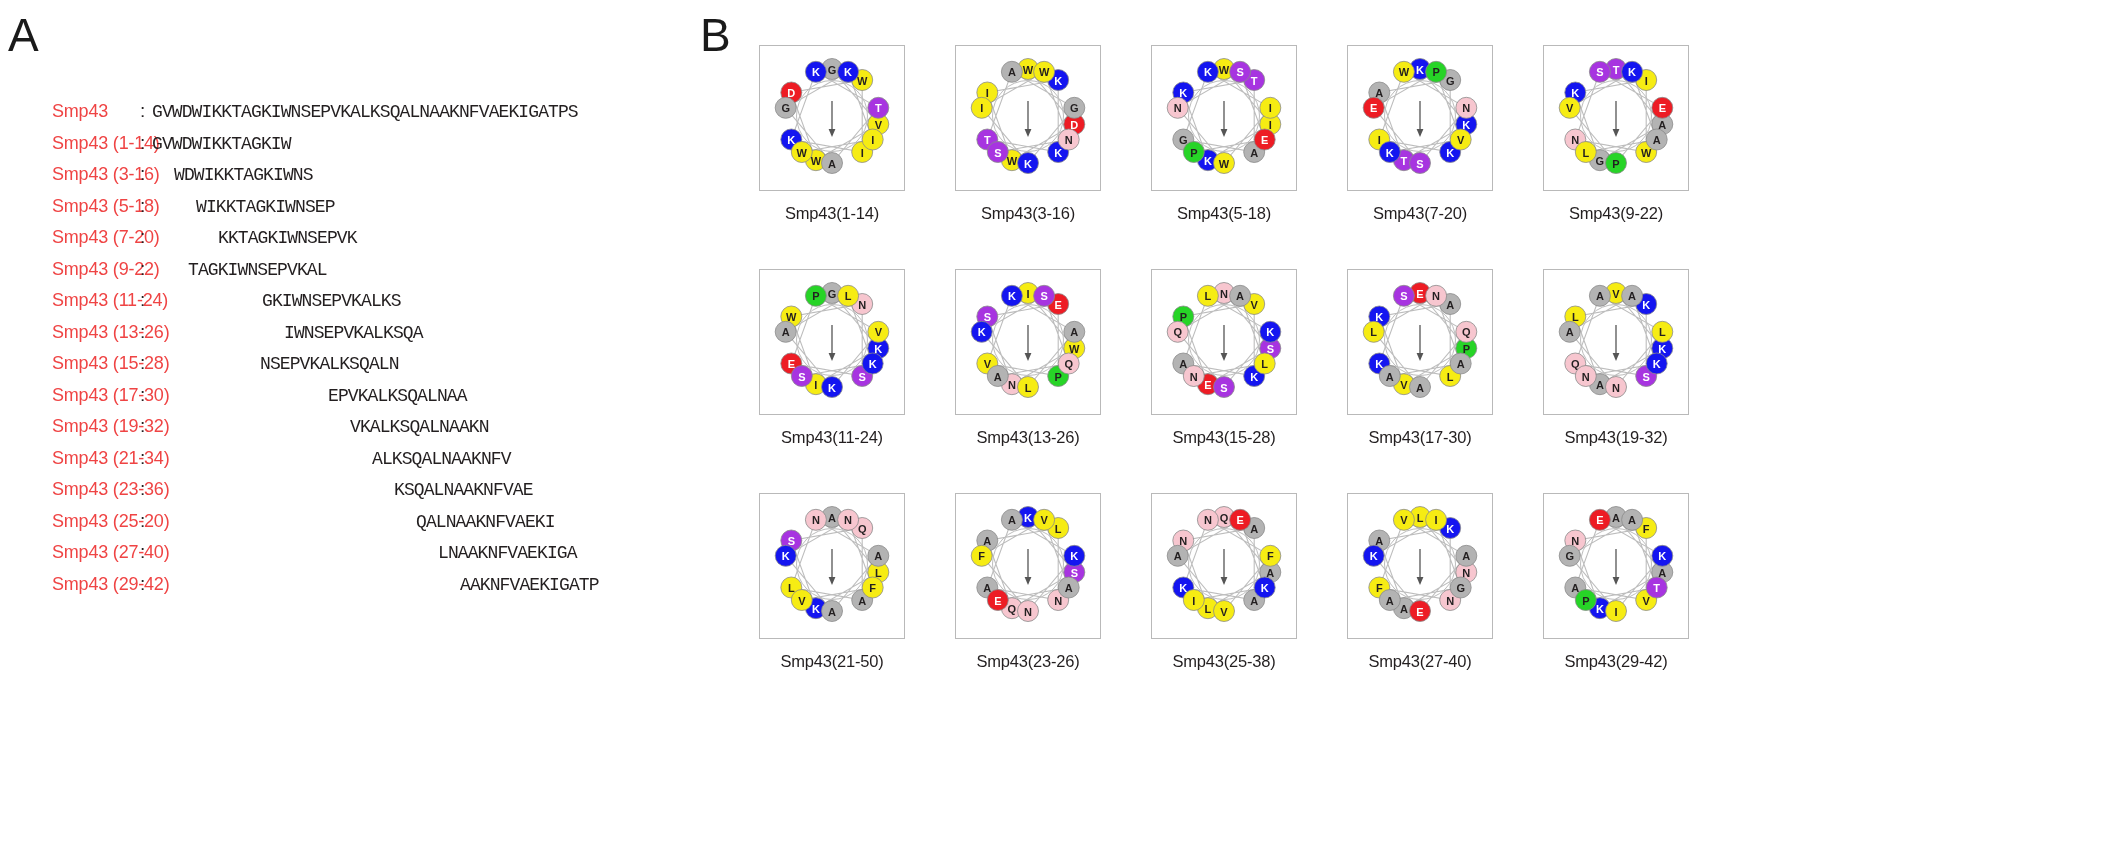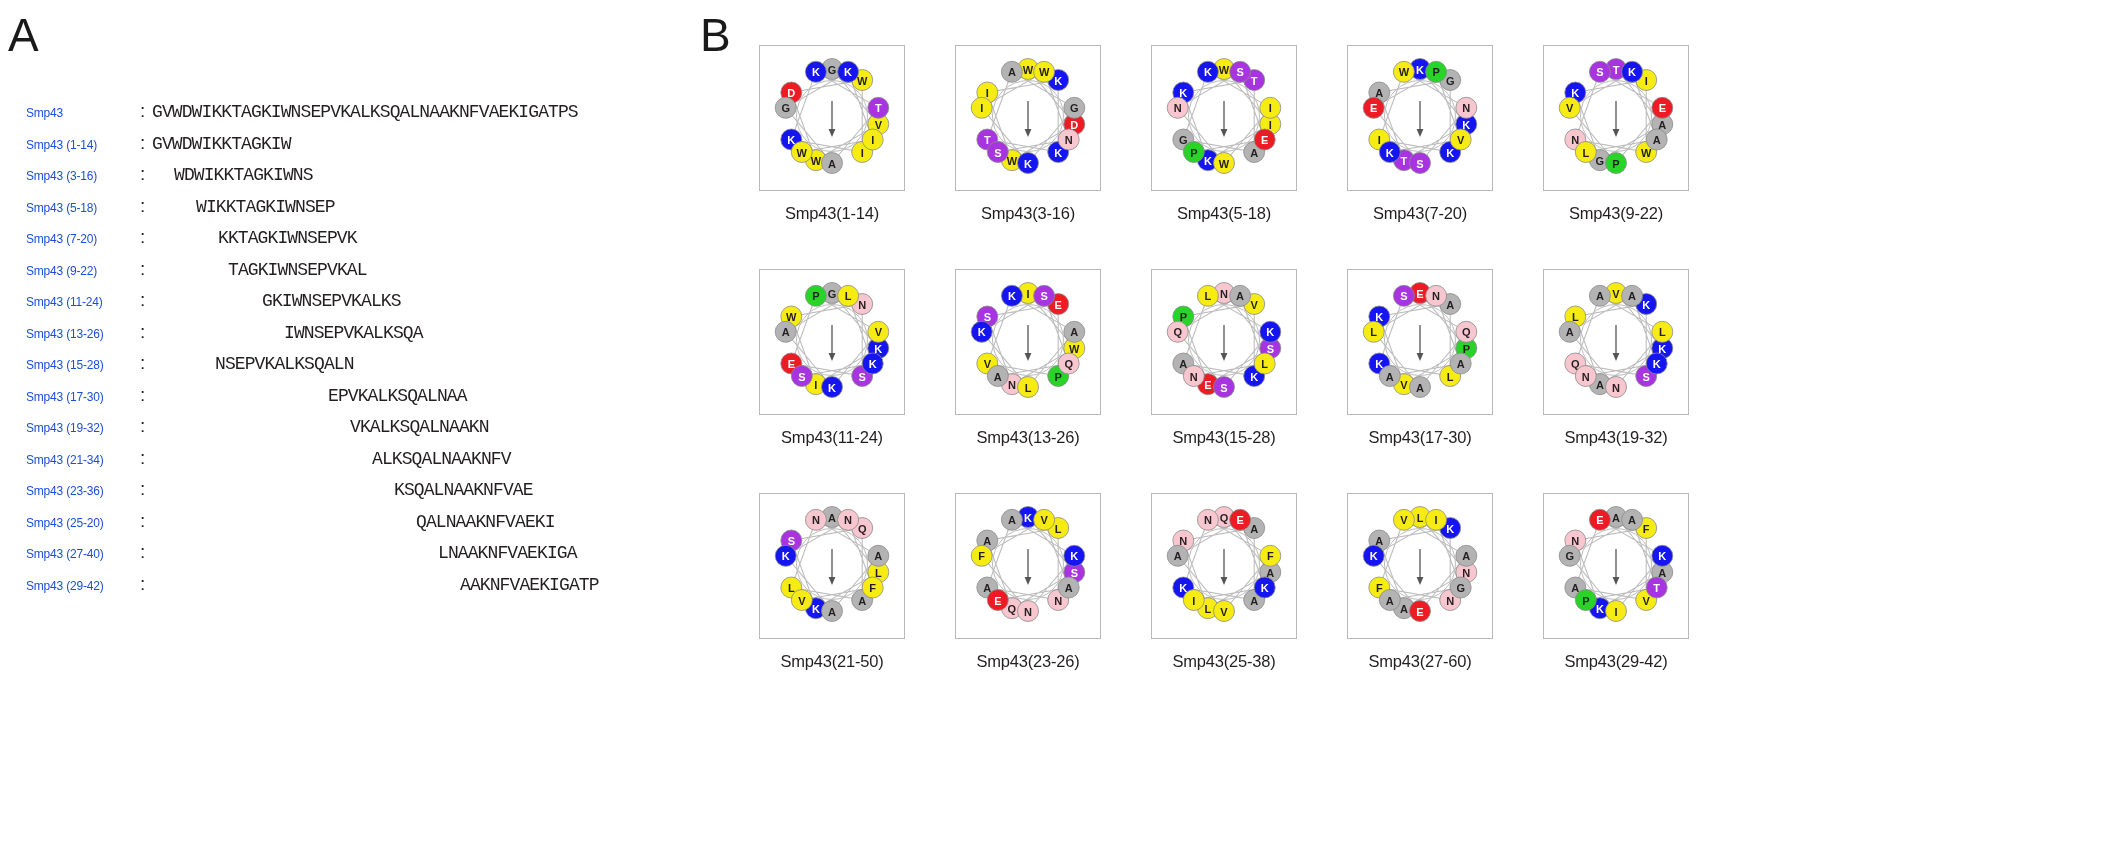--- a/index.html
+++ b/index.html
@@ -4,21 +4,21 @@
 <style>
   html,body{margin:0;padding:0;background:#fff;}
   body{width:2103px;height:843px;font-family:"Liberation Sans",sans-serif;color:#231f20;overflow:hidden;position:relative;}
   .panel-letter{position:absolute;font-size:46px;font-weight:400;font-family:"Liberation Sans",sans-serif;color:#1a1a1a;}
   #panelA-letter{left:8px;top:8px;}
   #panelB-letter{left:700px;top:8px;}
 
   
   #panelA{position:absolute;left:0;top:100px;width:690px;height:480px;}
   .seq-row{display:flex;align-items:baseline;height:31.5px;font-family:"Liberation Sans",sans-serif;}
-  .seq-label{width:140px;text-align:left;padding-left:26px;font-size:12px;letter-spacing:-0.2px;white-space:nowrap;box-sizing:border-box;color:#1d4ed8;}
+  .seq-label{width:140px;text-align:left;padding-left:52px;font-size:18px;letter-spacing:-0.2px;white-space:nowrap;box-sizing:border-box;color:#ef4444;}
   .seq-colon{width:12px;font-size:19px;color:#231f20;}
   .seq-chars{font-family:Liberation Mono, monospace;font-size:18px;letter-spacing:-0.9px;white-space:pre;color:#231f20;}
 
   
   #panelB{position:absolute;left:700px;top:45px;width:1400px;height:790px;}
   .wheel-grid{display:grid;grid-template-columns:repeat(5,168px);grid-template-rows:repeat(3,210px);column-gap:28px;row-gap:14px;margin-left:48px;}
   .wheel-cell{display:flex;flex-direction:column;align-items:center;}
   .wheel-box{width:146px;height:146px;border:1px solid #b9b9b9;background:#fff;position:relative;box-sizing:border-box;}
   .wheel-svg{position:absolute;left:0;top:0;}
   .wheel-caption{margin-top:13px;font-size:16.5px;font-family:"Liberation Sans",sans-serif;color:#231f20;letter-spacing:-0.2px;white-space:nowrap;}
@@ -52,36 +52,36 @@
       <div class="seq-chars" style="margin-left: 44px;">WIKKTAGKIWNSEP</div>
     </div>
     <div class="seq-row">
       <div class="seq-label">Smp43 (7-20)</div>
       <div class="seq-colon">:</div>
       <div class="seq-chars" style="margin-left: 66px;">KKTAGKIWNSEPVK</div>
     </div>
     <div class="seq-row">
       <div class="seq-label">Smp43 (9-22)</div>
       <div class="seq-colon">:</div>
-      <div class="seq-chars" style="margin-left: 76px;">TAGKIWNSEPVKAL</div>
+      <div class="seq-chars" style="margin-left: 36px;">TAGKIWNSEPVKAL</div>
     </div>
     <div class="seq-row">
       <div class="seq-label">Smp43 (11-24)</div>
       <div class="seq-colon">:</div>
       <div class="seq-chars" style="margin-left: 110px;">GKIWNSEPVKALKS</div>
     </div>
     <div class="seq-row">
       <div class="seq-label">Smp43 (13-26)</div>
       <div class="seq-colon">:</div>
       <div class="seq-chars" style="margin-left: 132px;">IWNSEPVKALKSQA</div>
     </div>
     <div class="seq-row">
       <div class="seq-label">Smp43 (15-28)</div>
       <div class="seq-colon">:</div>
-      <div class="seq-chars" style="margin-left: 63px;">NSEPVKALKSQALN</div>
+      <div class="seq-chars" style="margin-left: 108px;">NSEPVKALKSQALN</div>
     </div>
     <div class="seq-row">
       <div class="seq-label">Smp43 (17-30)</div>
       <div class="seq-colon">:</div>
       <div class="seq-chars" style="margin-left: 176px;">EPVKALKSQALNAA</div>
     </div>
     <div class="seq-row">
       <div class="seq-label">Smp43 (19-32)</div>
       <div class="seq-colon">:</div>
       <div class="seq-chars" style="margin-left: 198px; text-align: right;">VKALKSQALNAAKN</div>
@@ -1072,21 +1072,21 @@
             <g>
               <circle cx="112.7" cy="93.5" r="10.5" fill="#b3b3b3" stroke="#8a8a8a" stroke-width="0.8"></circle>
               <text x="112.7" y="94.0" class="res-label" fill="#231f20">G</text>
             </g>
             <g>
               <circle cx="41.8" cy="106.0" r="10.5" fill="#b3b3b3" stroke="#8a8a8a" stroke-width="0.8"></circle>
               <text x="41.8" y="106.5" class="res-label" fill="#231f20">A</text>
             </g>
           </svg>
         </div>
-        <div class="wheel-caption">Smp43(27-60)</div>
+        <div class="wheel-caption">Smp43(27-40)</div>
       </div>
       <div class="wheel-cell">
         <div class="wheel-box">
           <svg class="wheel-svg" width="144" height="144" viewBox="0 0 144 144">
             <polyline points="72.0,23.0 118.3,78.2 55.9,114.2 31.3,46.5 102.2,34.0 102.2,106.0 31.3,93.5 55.9,25.8 118.3,61.8 72.0,117.0 25.7,61.8 88.1,25.8 112.7,93.5 41.8,106.0" fill="none" stroke="#bdbdbd" stroke-width="1.1"></polyline>
             <circle cx="72" cy="70" r="35.5" fill="none" stroke="#bdbdbd" stroke-width="1"></circle>
             <g>
               <line x1="72" y1="55" x2="72" y2="87" stroke="#555" stroke-width="1.3"></line>
               <polygon points="68.6,83 75.4,83 72,91" fill="#555"></polygon>
             </g>

